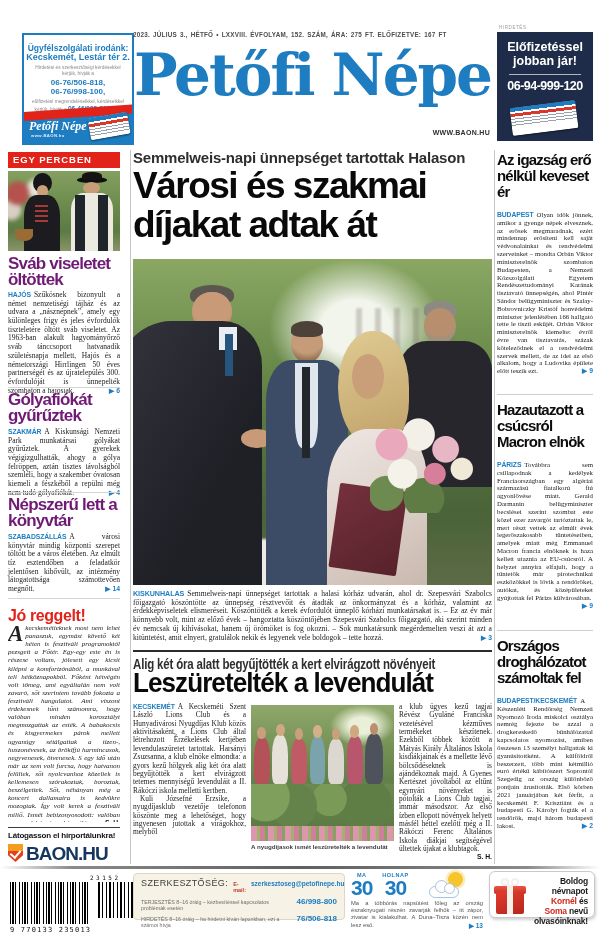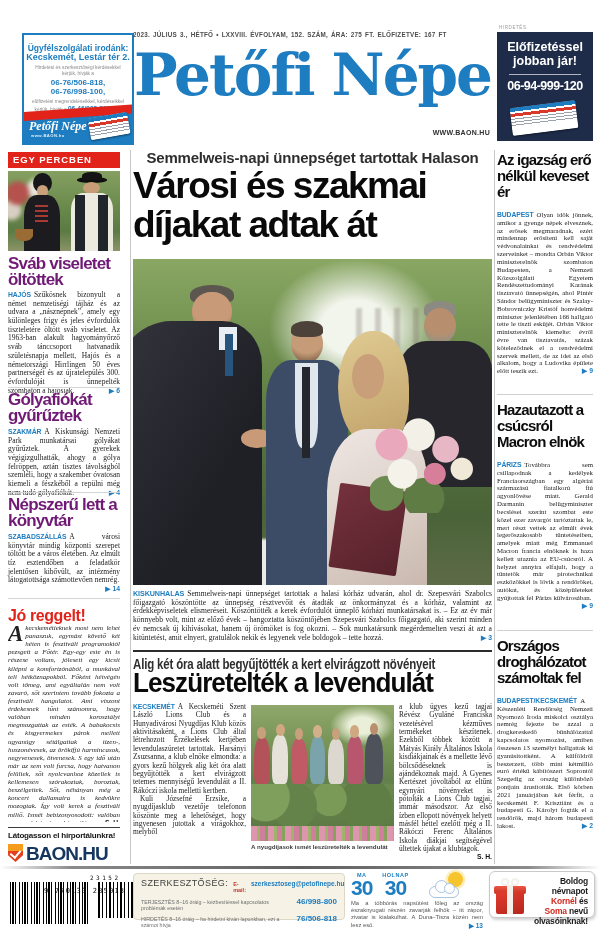--- a/index.html
+++ b/index.html
@@ -54,21 +54,21 @@
   .dcap { float:left; font:italic 700 23px/0.82 "Liberation Serif",serif; margin:1px 2px 0 0; color:#222; }
   .sig { float:right; font:700 6.8px "Liberation Sans",sans-serif; color:#111; margin-left:4px; }
   .portal { top:827px; border-top:1.5px solid #3a3a3a; padding-top:3px; }
   .portal-cta { font:700 8px/1.2 "Liberation Sans",sans-serif; color:#141414; letter-spacing:-.2px; }
   .baon-row { display:flex; align-items:center; gap:3px; margin-top:3px; }
   .shield { width:15px; height:18px; background:linear-gradient(180deg,#f59b1e 0 40%,#e2401f 40%); clip-path:polygon(0 0,100% 0,100% 62%,50% 100%,0 62%); position:relative; }
   .shield::after { content:''; position:absolute; left:4px; top:4px; width:5px; height:8px; border-right:2.5px solid #fff; border-bottom:2.5px solid #fff; transform:rotate(40deg); }
   .baon-text { font:700 19px/1 "Liberation Sans",sans-serif; color:#14365f; letter-spacing:-1px; }
 
   
-  .kicker1 { left:133px; top:150px; width:359px; text-align:center; font:700 15px/1 "Liberation Sans",sans-serif; color:#2e2e2e; letter-spacing:-.2px; }
+  .kicker1 { left:133px; top:150px; width:359px; text-align:left; font:700 15px/1 "Liberation Sans",sans-serif; color:#2e2e2e; letter-spacing:-.2px; }
   .h1 { left:133px; top:167px; width:359px; font:700 37px/1.05 "Liberation Sans",sans-serif; letter-spacing:-1.5px; color:#0a0a0a; }
   .mphoto { left:133px; top:259px; width:359px; height:326px; overflow:hidden; background:linear-gradient(180deg,#8aa763 0%,#6c8c4c 30%,#55733f 55%,#4a6338 78%,#5d6b47 100%); }
   .mcap { left:133px; top:589px; width:359px; height:58px; font-size:7.6px; line-height:1.15; }
   .mcap .loc { font-size:7.2px; }
   .crule { left:133px; top:650px; width:359px; height:1.5px; background:#2b2b2b; }
   .kicker2 { left:133px; top:655px; width:359px; }
   .k2fit { display:inline-block; white-space:nowrap; transform:scaleX(.82); transform-origin:0 0; font:700 14px/1 "Liberation Sans",sans-serif; color:#2e2e2e; letter-spacing:-.2px; }
   .h2wrap { left:133px; top:669px; width:359px; }
   .h2fit { display:inline-block; white-space:nowrap; transform:scaleX(.93); transform-origin:0 0; font:700 28px/1 "Liberation Sans",sans-serif; letter-spacing:-1px; color:#0a0a0a; }
   .levcol { top:703px; font-size:7.4px; line-height:1.13; }
@@ -84,21 +84,21 @@
   .rbody { font-size:6.8px; line-height:1.15; }
   .rdiv { height:1px; background:#cfcfcf; }
 
   
   .graybar { left:0; top:866px; width:600px; height:2.5px; background:linear-gradient(90deg,#fff,#8a8a8a 12%,#5f5f5f 50%,#8a8a8a 88%,#fff); }
   .bc-addon-num { left:90px; top:874px; font:400 6px "DejaVu Sans Mono",monospace; letter-spacing:2.5px; color:#111; }
   .bc-main { left:10px; top:882px; width:80px; height:42px;
     background:repeating-linear-gradient(90deg,#000 0 1px,#fff 1px 2px,#000 2px 4px,#fff 4px 5px,#000 5px 6px,#fff 6px 9px,#000 9px 10px,#fff 10px 12px); }
   .bc-add { left:98px; top:882px; width:46px; height:36px;
     background:repeating-linear-gradient(90deg,#000 0 2px,#fff 2px 4px,#000 4px 5px,#fff 5px 8px,#000 8px 9px,#fff 9px 11px); }
-  .bc-num { left:10px; top:887px; font:400 7px "DejaVu Sans Mono",monospace; letter-spacing:1.2px; color:#111;margin-left:34px; }
+  .bc-num { left:10px; top:926px; font:400 7px "DejaVu Sans Mono",monospace; letter-spacing:1.2px; color:#111; }
 
   .edbox { left:133px; top:873px; width:212px; height:47px; background:#f6f2e6; border:1px solid #ddd7c6; border-radius:4px; padding:4px 7px; }
   .ed-r1 { display:flex; align-items:baseline; gap:5px; }
   .ed-label { font:400 9px "Liberation Sans",sans-serif; color:#3d3d3d; letter-spacing:.4px; }
   .ed-el { font:700 5.5px "Liberation Sans",sans-serif; color:#c0392b; }
   .ed-em { font:700 6.5px "Liberation Sans",sans-serif; color:#1d7dc0; }
   .ed-row { display:flex; justify-content:space-between; align-items:baseline; margin-top:3.5px; }
   .ed-txt { font:400 5.3px "Liberation Sans",sans-serif; color:#6e6e6e; }
   .ed-ph { font:700 8px "Liberation Sans",sans-serif; color:#1d7dc0; white-space:nowrap; margin-left:4px; }
 
@@ -184,21 +184,21 @@
 
   <div class="abs lcol ltitle" style="top:256px">Sváb viseletet öltöttek</div>
   <p class="abs lcol jbody lbody" style="top:291px"><b class="loc">HAJÓS</b><span>Szűkösnek bizonyult a német nemzetiségi tájház és az udvara a „násznépnek”, amely egy különleges frigy és jeles évfordulók tiszteletére öltött sváb viseletet. Az 1963-ban alakult hagyományőrző sváb tánccsoport hatvanadik születésnapja mellett, Hajós és a németországi Hirrlingen 50 éves partnerségét és az újratelepülés 300. évfordulóját is ünnepelték szombaton a hajósiak.</span><b class="pref">▶ 6</b></p>
 
   <div class="abs lcol ldiv" style="top:387px"></div>
   <div class="abs lcol ltitle" style="top:392px">Gólyafiókát gyűrűztek</div>
   <p class="abs lcol jbody lbody" style="top:428px"><b class="loc">SZAKMÁR</b><span>A Kiskunsági Nemzeti Park munkatársai gólyákat gyűrűztek. A gyerekek végigizgulhatták, ahogy a gólya felröppen, aztán tisztes távolságból szemléli, hogy a szakember óvatosan kiemeli a fészkéből a repülni még nem tudó gólyafiókát.</span><b class="pref">▶ 4</b></p>
 
   <div class="abs lcol ldiv" style="top:492px"></div>
   <div class="abs lcol ltitle" style="top:497px">Népszerű lett a könyvtár</div>
-  <p class="abs lcol jbody lbody" style="top:533px"><b class="loc">SZABADSZÁLLÁS</b><span>A városi könyvtár mindig központi szerepet töltött be a város életében. Az elmúlt tíz esztendőben a feladatkör jelentősen kibővült, az intézmény látogatottsága számottevően nemrég.</span><b class="pref">▶ 14</b></p>
+  <p class="abs lcol jbody lbody" style="top:533px"><b class="loc">SZABADSZÁLLÁS</b><span>A városi könyvtár mindig központi szerepet töltött be a város életében. Az elmúlt tíz esztendőben a feladatkör jelentősen kibővült, az intézmény látogatottsága számottevően megnőtt.</span><b class="pref">▶ 14</b></p>
 
   <div class="abs lcol ldiv" style="top:598px"></div>
   <div class="abs lcol gtitle" style="top:608px">Jó reggelt!</div>
   <p class="abs lcol gbody" style="top:624px;height:198px;overflow:hidden"><span class="dcap">A</span><span>kecskemétieknek most nem lehet panaszuk, egymást követő két héten is fesztiváli programoktól pezsgett a Főtér. Egy-egy este én is részese voltam, jólesett egy kicsit kilépni a komfortzónából, a munkával teli hétköznapokból. Főként hétvégén volt tömeg, ami egyáltalán nem volt zavaró, sőt szerintem tovább fokozta a fesztiváli hangulatot. Ami viszont érdekesnek tűnt számomra, hogy valóban minden korosztályt megmozgattak az esték. A babakocsis és kisgyermekes párok mellett ugyanúgy sétálgattak a tizen-, huszonévesek, az örökifjú harmincasok, negyvenesek, ötvenesek. S egy idő után már az sem volt furcsa, hogy hatvanon felüliek, sőt nyolcvanhoz közeliek is kellemesen szórakoztak, boroztak, beszélgettek. Sőt, néhányan még a koncert dallamaira is kedvükre mozogtak. Így volt kerek a fesztiváli miliő. Ismét bebizonyosodott: valóban nem csak húszéveseké a világ.</span><b class="sig">S. H.</b></p>
 
   <div class="abs lcol portal">
     <div class="portal-cta">Látogasson el hírportálunkra!</div>
     <div class="baon-row">
       <div class="shield"></div>
       <span class="baon-text">BAON.HU</span>

